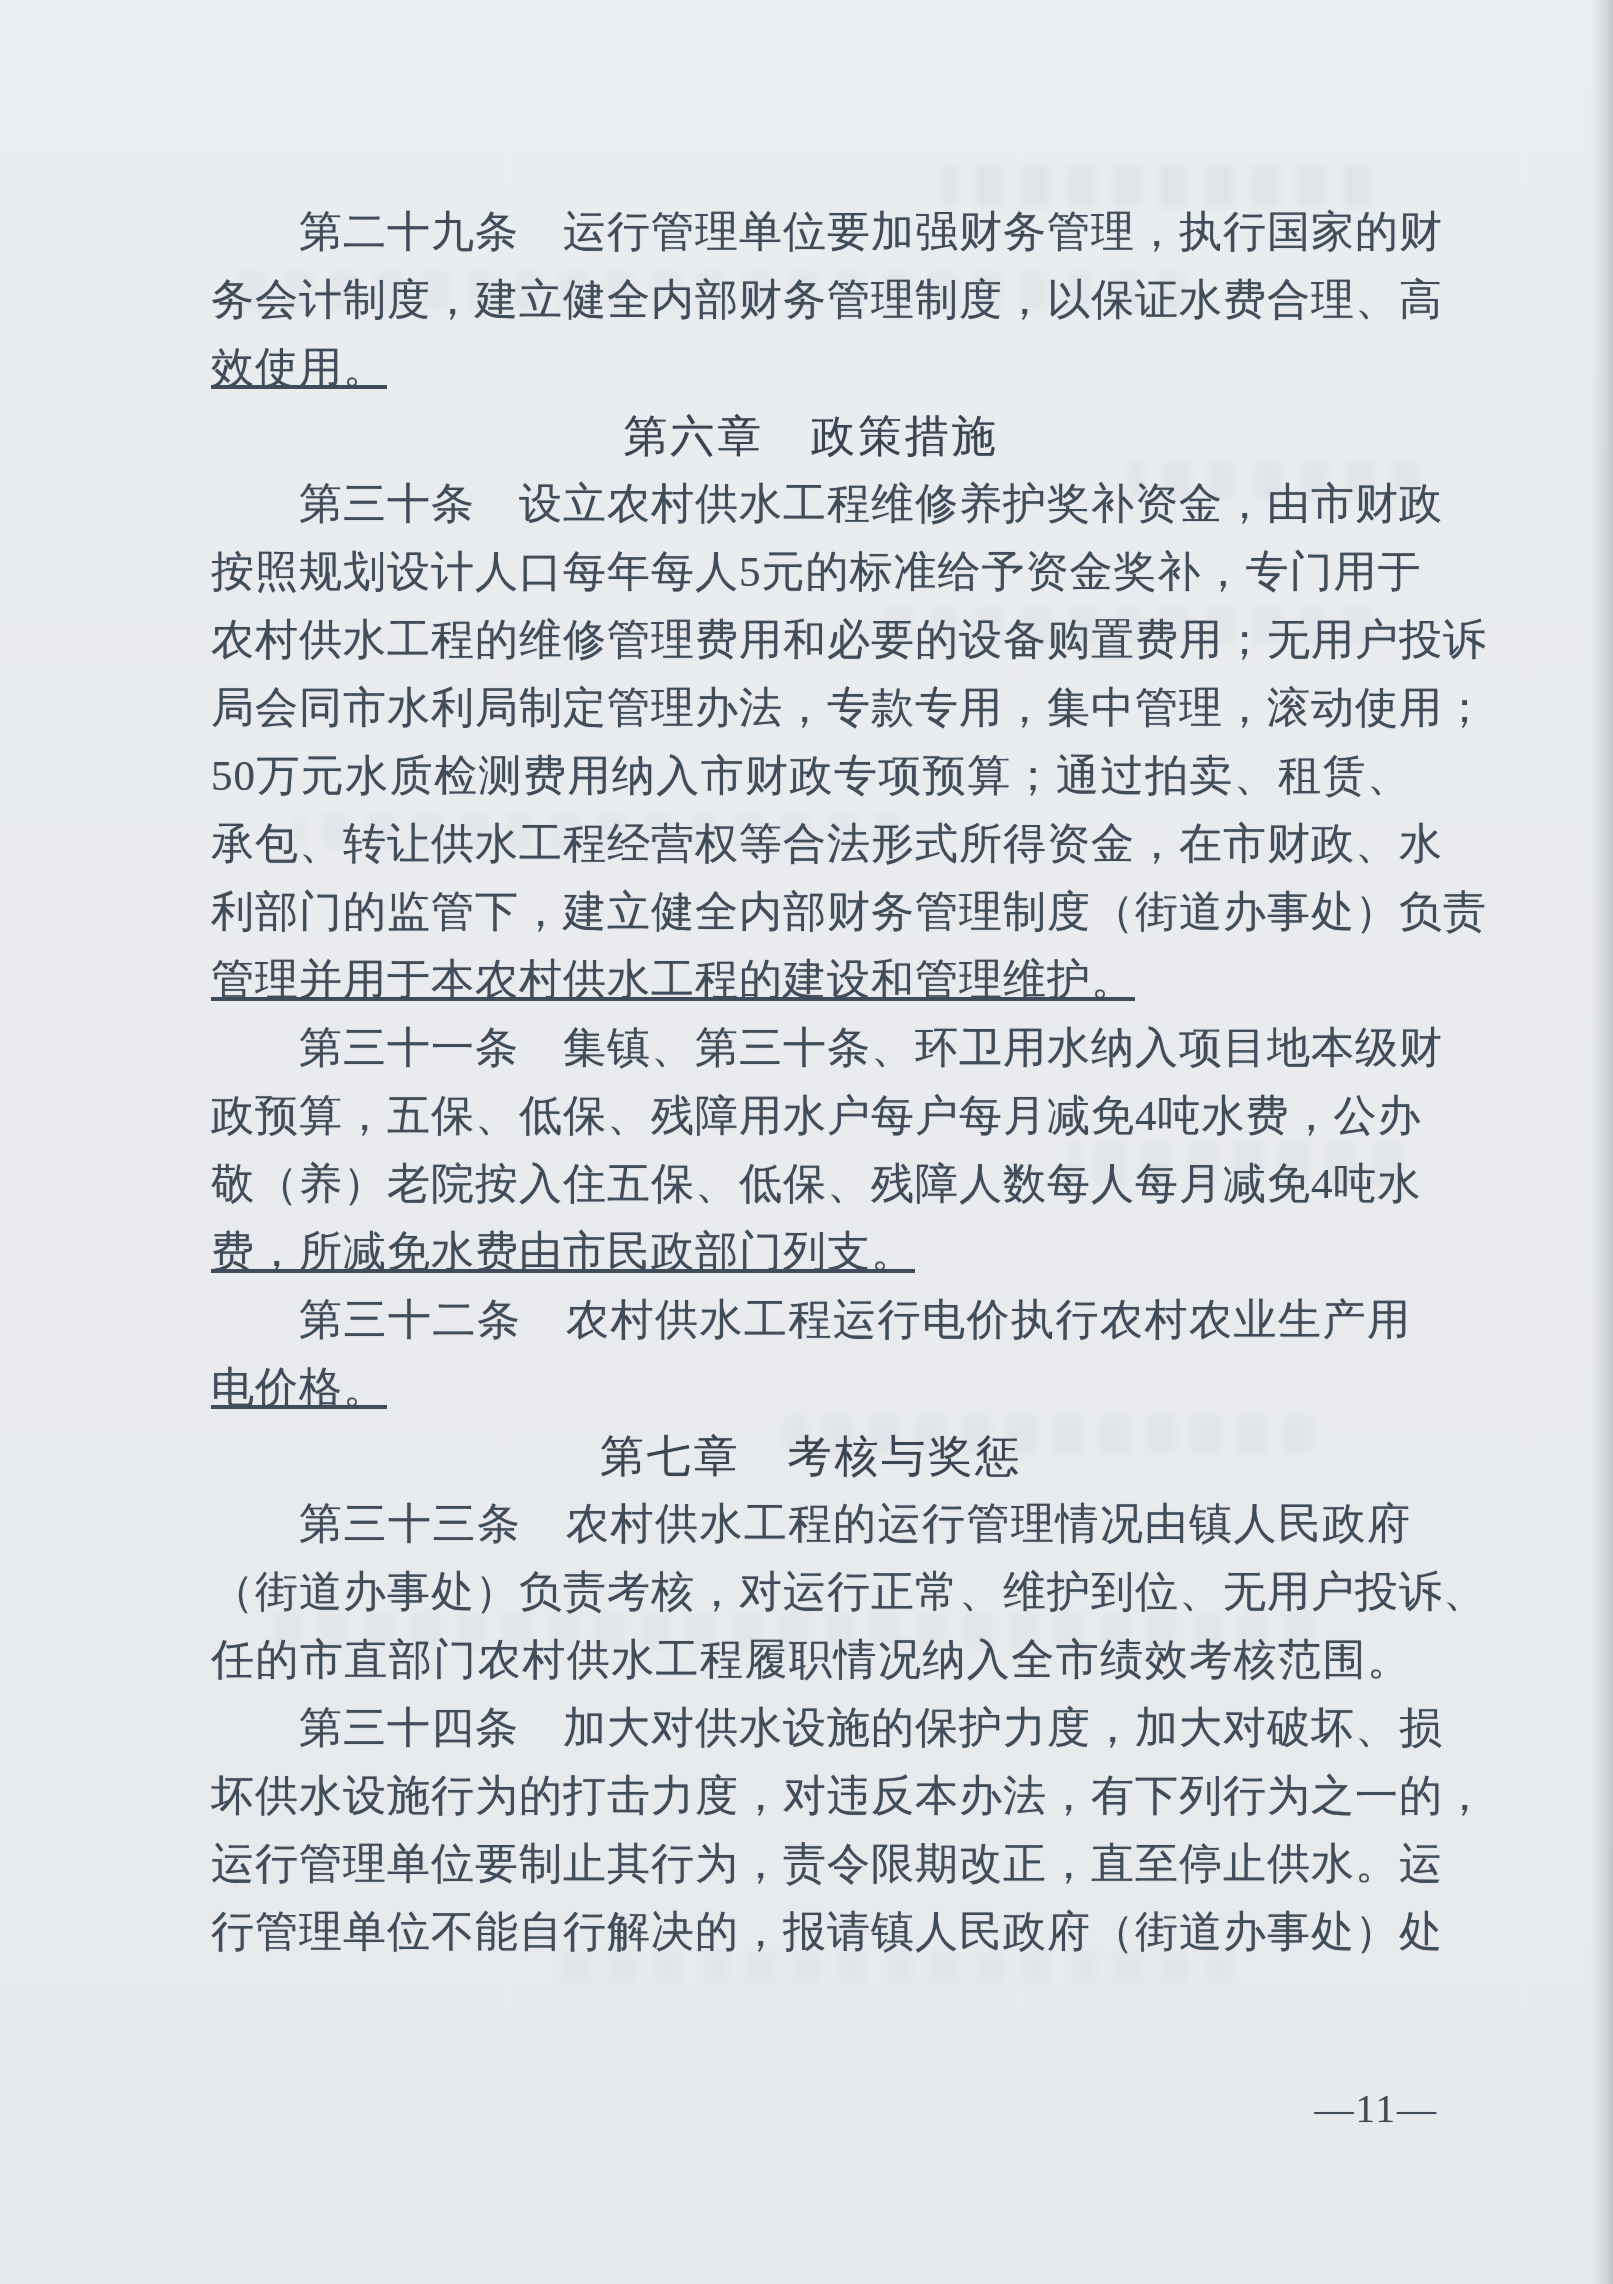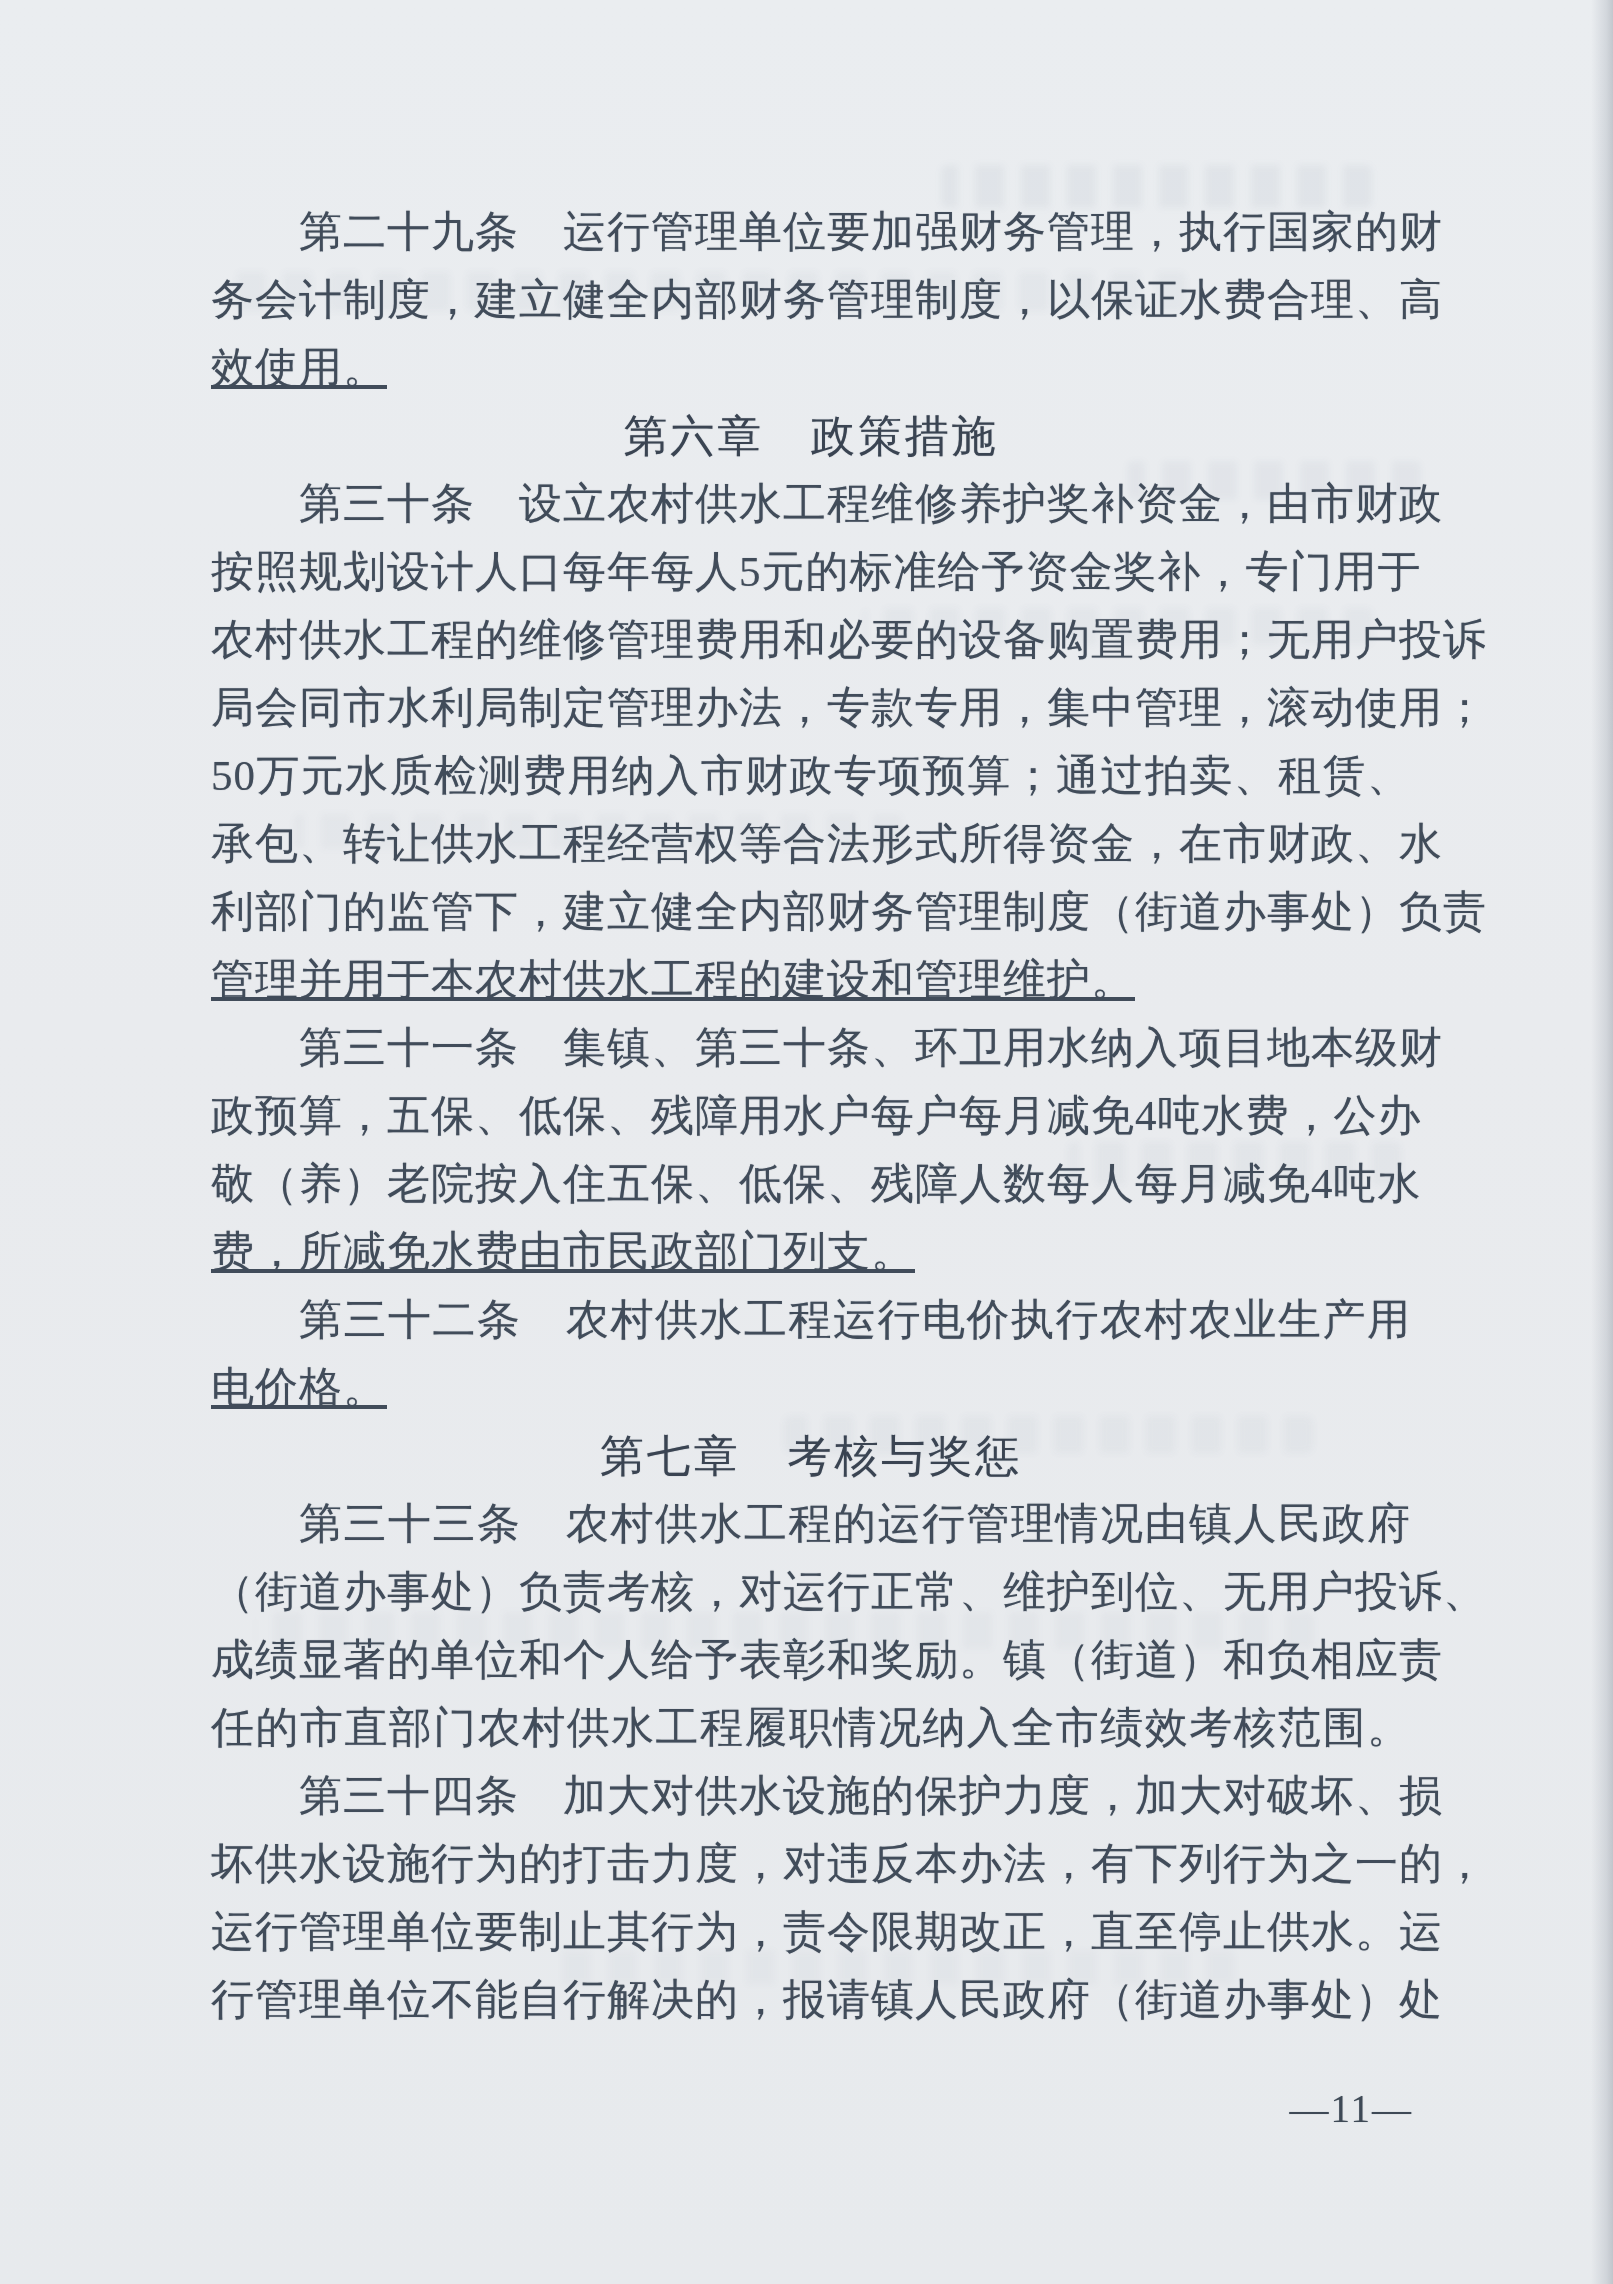--- a/index.html
+++ b/index.html
@@ -35,21 +35,21 @@
   .line.indent { padding-left: 88px; box-sizing: border-box; }
   .line.heading {
     font-family: "DejaVu Sans", "Liberation Sans", sans-serif;
     font-weight: 400;
     font-size: 44px;
     color: #3a4452;
     text-align: center; text-align-last: center;
     letter-spacing: 2.9px;
   }
   .page-number {
-    position: absolute; top: 2086px; right: 200px;
+    position: absolute; top: 2086px; right: 175px;
     font-size: 39px; letter-spacing: 2px;
     color: #3e4956;
     text-shadow: 0 0 1px rgba(65,76,90,0.4);
   }
   
   .ghost {
     position: absolute;
     background: repeating-linear-gradient(90deg,
       rgba(101,116,138,0.13) 0px, rgba(101,116,138,0.13) 29px,
       rgba(101,116,138,0.0) 29px, rgba(101,116,138,0.0) 46px);
@@ -89,21 +89,20 @@
     <div class="line end">管理并用于本农村供水工程的建设和管理维护。</div>
     <div class="line indent">第三十一条　集镇、第三十条、环卫用水纳入项目地本级财</div>
     <div class="line">政预算，五保、低保、残障用水户每户每月减免4吨水费，公办</div>
     <div class="line">敬（养）老院按入住五保、低保、残障人数每人每月减免4吨水</div>
     <div class="line end">费，所减免水费由市民政部门列支。</div>
     <div class="line indent">第三十二条　农村供水工程运行电价执行农村农业生产用</div>
     <div class="line end">电价格。</div>
     <div class="line heading">第七章　考核与奖惩</div>
     <div class="line indent">第三十三条　农村供水工程的运行管理情况由镇人民政府</div>
     <div class="line">（街道办事处）负责考核，对运行正常、维护到位、无用户投诉、</div>
-    <div class="line">成绩显著的单位和个人给予表彰和奖励。镇（街道）和负相应责</div>
     <div class="line">任的市直部门农村供水工程履职情况纳入全市绩效考核范围。</div>
     <div class="line indent">第三十四条　加大对供水设施的保护力度，加大对破坏、损</div>
     <div class="line">坏供水设施行为的打击力度，对违反本办法，有下列行为之一的，</div>
     <div class="line">运行管理单位要制止其行为，责令限期改正，直至停止供水。运</div>
     <div class="line">行管理单位不能自行解决的，报请镇人民政府（街道办事处）处</div>
   </div>
 
   <div class="page-number">—11—</div>
 
   <div class="edge-shadow"></div>

